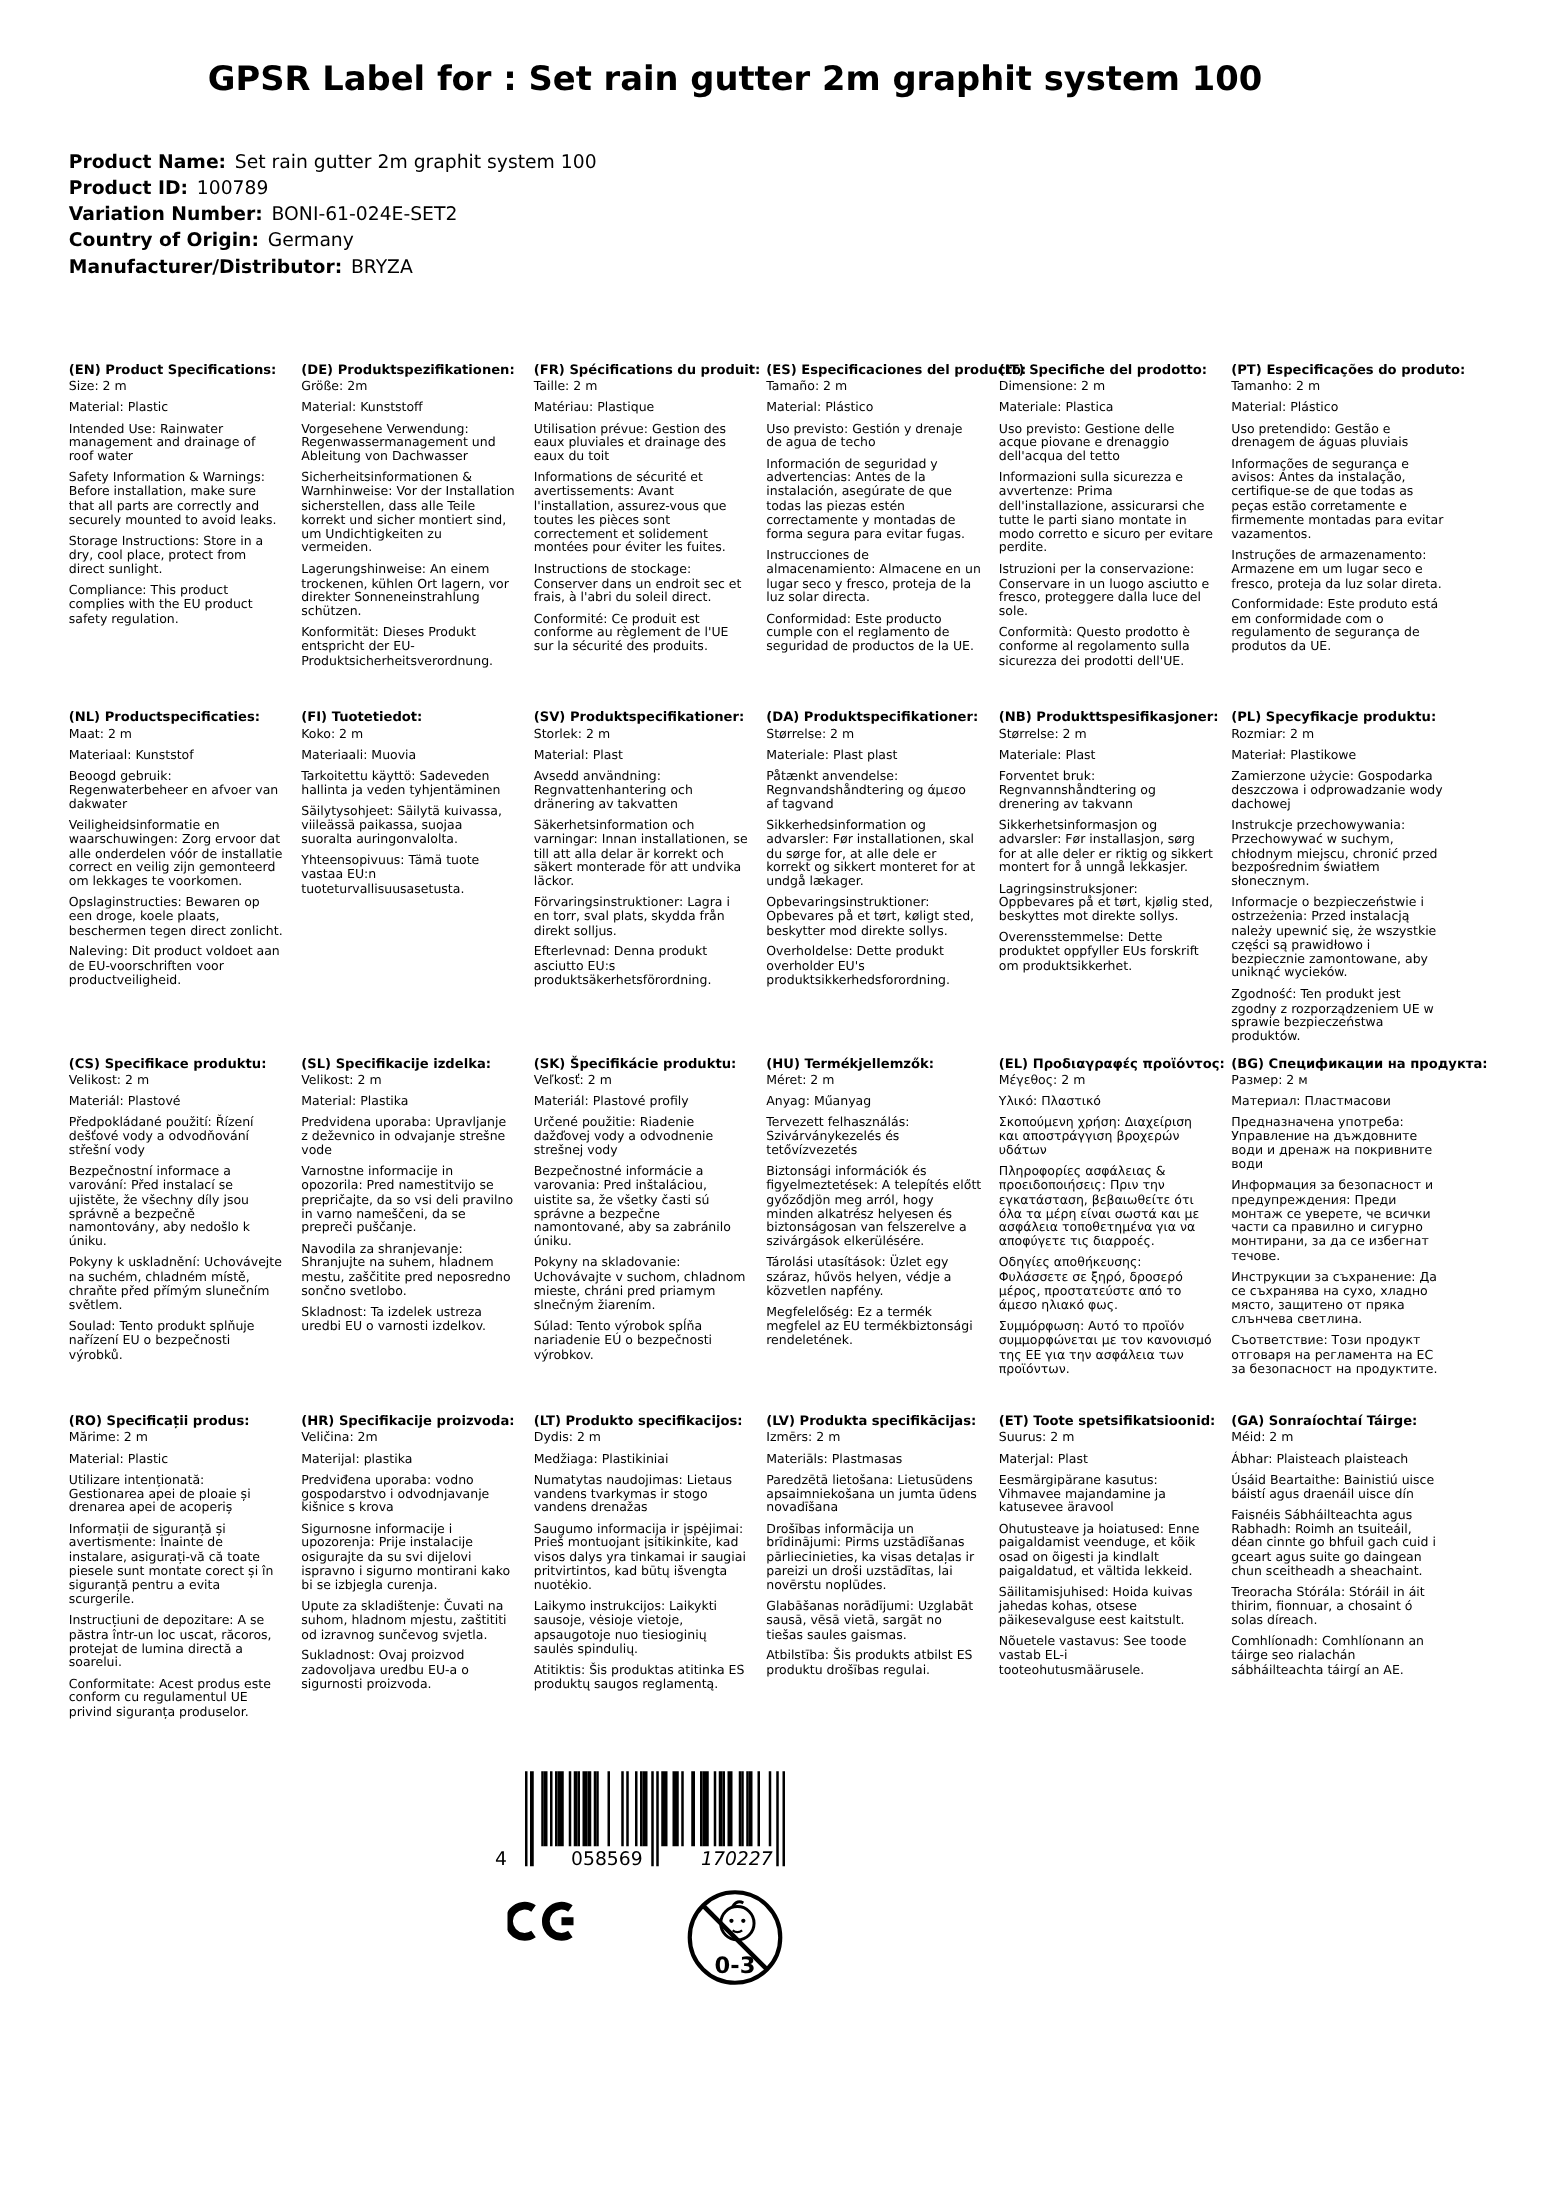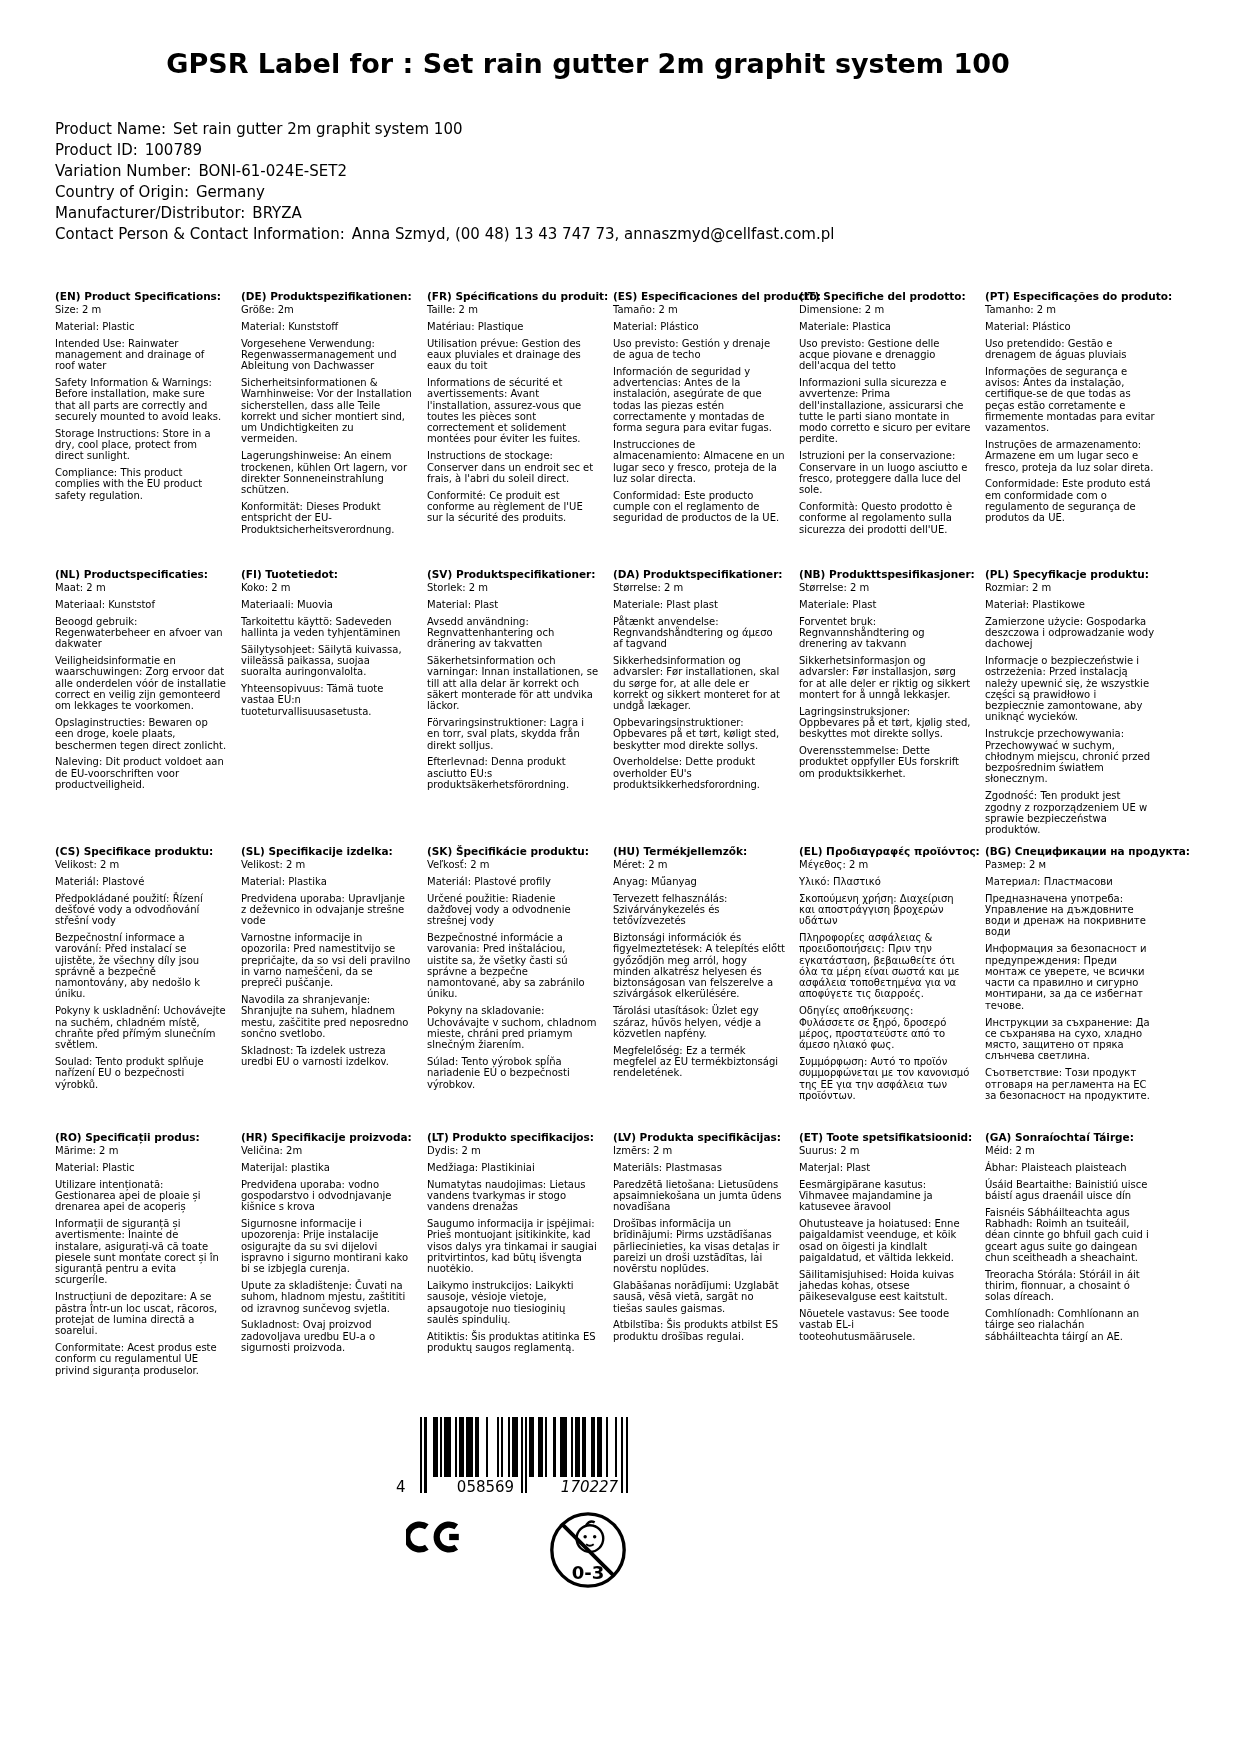--- a/index.html
+++ b/index.html
@@ -7,21 +7,21 @@
     width:1241px;height:1754px;position:relative;background:#ffffff;color:#000;
     font-family:"DejaVu Sans","Liberation Sans",sans-serif;
     -webkit-font-smoothing:antialiased;
   }
   .page-title{
     position:absolute;top:48px;left:0;width:1176px;text-align:center;
     font-size:27px;font-weight:bold;letter-spacing:0;
   }
   .product-info{position:absolute;left:55px;top:121px;}
   .field{font-size:15px;margin-bottom:5px;line-height:16px;}
-  .f-label{font-weight:normal;margin-right:7px;}
+  .f-label{font-weight:bold;margin-right:7px;}
   .grid{
     position:absolute;left:55px;top:278px;
     display:grid;grid-template-columns:repeat(6,186px);
     grid-template-rows:278px 277px 286px auto;
   }
   .block{padding-right:14px;overflow:visible;}
   .block h3{
     font-size:10.5px;font-weight:bold;margin:12px 0 2px 0;white-space:nowrap;
   }
   .block p{
@@ -58,23 +58,20 @@
   </div>
 
   <div class="field">
     <span class="f-label">Country of Origin:</span><span class="f-value">Germany</span>
   </div>
 
   <div class="field">
     <span class="f-label">Manufacturer/Distributor:</span><span class="f-value">BRYZA</span>
   </div>
 
-  <div class="field">
-    <span class="f-label">Contact Person &amp; Contact Information:</span><span class="f-value">Anna Szmyd, (00 48) 13 43 747 73, annaszmyd@cellfast.com.pl</span>
-  </div>
 </div>
 
 <div class="grid">
   <div class="block">
     <h3>(EN) Product Specifications:</h3>
   <p>Size: 2 m</p>
       <p>Material: Plastic</p>
       <p>Intended Use: Rainwater management and drainage of roof water</p>
       <p>Safety Information &amp; Warnings: Before installation, make sure that all parts are correctly and securely mounted to avoid leaks.</p>
       <p>Storage Instructions: Store in a dry, cool place, protect from direct sunlight.</p>
@@ -178,22 +175,22 @@
       <p>Sikkerhetsinformasjon og advarsler: Før installasjon, sørg for at alle deler er riktig og sikkert montert for å unngå lekkasjer.</p>
       <p>Lagringsinstruksjoner: Oppbevares på et tørt, kjølig sted, beskyttes mot direkte sollys.</p>
       <p>Overensstemmelse: Dette produktet oppfyller EUs forskrift om produktsikkerhet.</p>
     </div>
 
   <div class="block">
     <h3>(PL) Specyfikacje produktu:</h3>
   <p>Rozmiar: 2 m</p>
       <p>Materiał: Plastikowe</p>
       <p>Zamierzone użycie: Gospodarka deszczowa i odprowadzanie wody dachowej</p>
+      <p>Instrukcje przechowywania: Przechowywać w suchym, chłodnym miejscu, chronić przed bezpośrednim światłem słonecznym.</p>
       <p>Informacje o bezpieczeństwie i ostrzeżenia: Przed instalacją należy upewnić się, że wszystkie części są prawidłowo i bezpiecznie zamontowane, aby uniknąć wycieków.</p>
-      <p>Instrukcje przechowywania: Przechowywać w suchym, chłodnym miejscu, chronić przed bezpośrednim światłem słonecznym.</p>
       <p>Zgodność: Ten produkt jest zgodny z rozporządzeniem UE w sprawie bezpieczeństwa produktów.</p>
     </div>
 
   <div class="block">
     <h3>(CS) Specifikace produktu:</h3>
   <p>Velikost: 2 m</p>
       <p>Materiál: Plastové</p>
       <p>Předpokládané použití: Řízení dešťové vody a odvodňování střešní vody</p>
       <p>Bezpečnostní informace a varování: Před instalací se ujistěte, že všechny díly jsou správně a bezpečně namontovány, aby nedošlo k úniku.</p>
       <p>Pokyny k uskladnění: Uchovávejte na suchém, chladném místě, chraňte před přímým slunečním světlem.</p>

